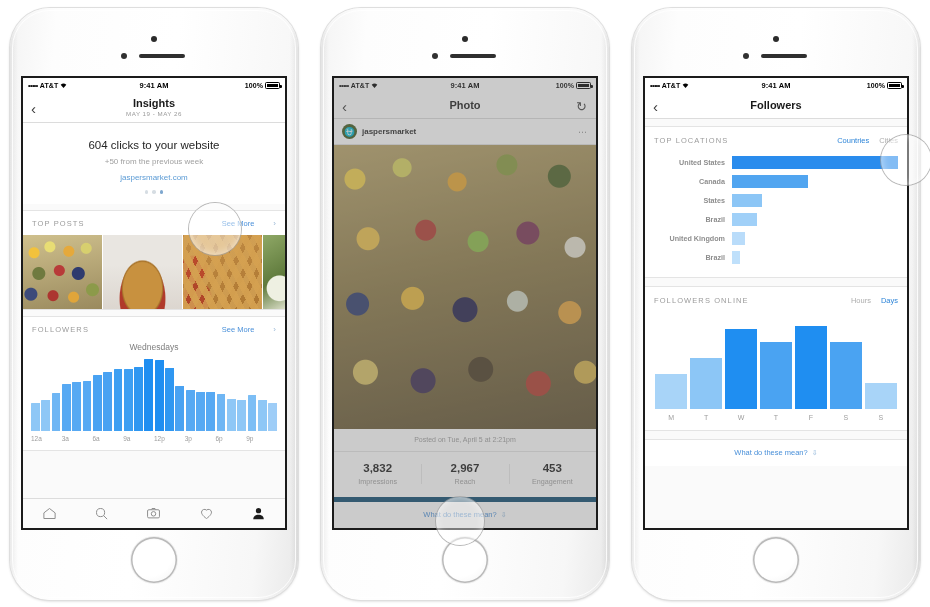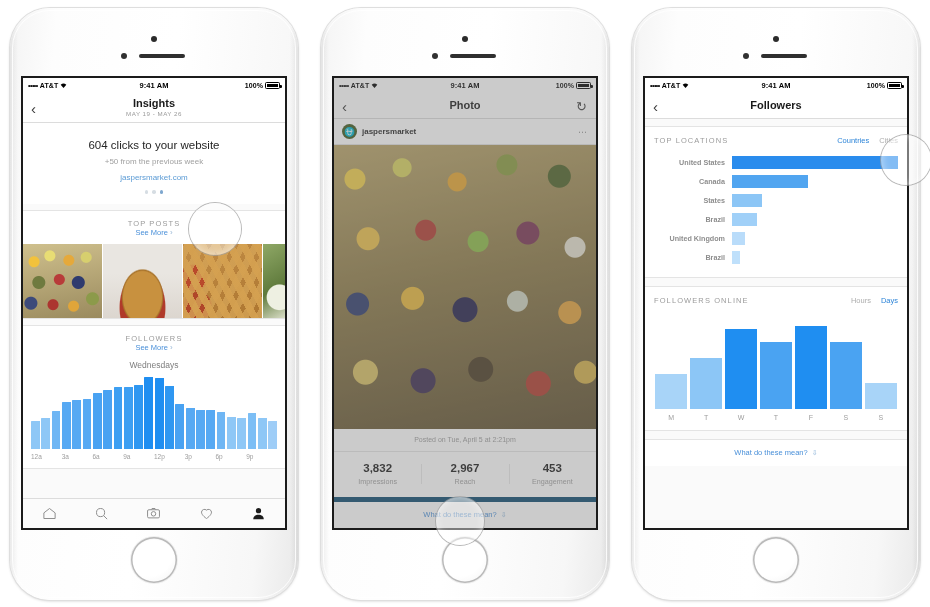--- a/index.html
+++ b/index.html
@@ -92,23 +92,23 @@
   
   .clicks-card { background:#fff; padding:16px 10px 8px; text-align:center; }
   .clicks-title { font-size:11.5px; font-weight:normal; color:#262626; }
   .clicks-sub { font-size:8px; color:#a0a0a0; margin-top:6px; }
   .clicks-link { font-size:8px; color:#5b9bd5; margin-top:7px; }
   .dots { display:flex; gap:4px; justify-content:center; margin-top:8px; padding-bottom:2px; }
   .dots i { width:3.5px; height:3.5px; border-radius:50%; background:#d6dde3; display:block; }
   .dots i.on { background:#7fa8cf; }
 
   .card { background:#fff; border-top:1px solid #e4e4e4; border-bottom:1px solid #e4e4e4; margin-top:6px; }
-  .card-head { display:flex; align-items:center; justify-content:space-between; padding:8px 9px 7px;flex-direction:column; }
+  .card-head { display:flex; align-items:center; justify-content:space-between; padding:8px 9px 7px; }
   .card-label { font-size:7.5px; color:#9b9b9b; letter-spacing:1.1px; }
-  .see-more { font-size:7.5px; color:#4a90d9; display:flex; align-items:flex-end; gap:2px; }
+  .see-more { font-size:7.5px; color:#4a90d9; display:flex; align-items:flex-end; gap:19px; }
   .see-more .chev { font-size:8px; color:#9ab8d6; }
 
   .thumbs { display:flex; height:74px; overflow:hidden; }
   .thumb { flex:1 1 0; position:relative; overflow:hidden; border-right:1px solid #fff; }
   .thumb:last-child { flex:0 0 22px; border-right:none; }
 
   
   .t-produce {
     background:
       radial-gradient(circle at 14% 24%, #f2c23c 0 5px, transparent 6px),

